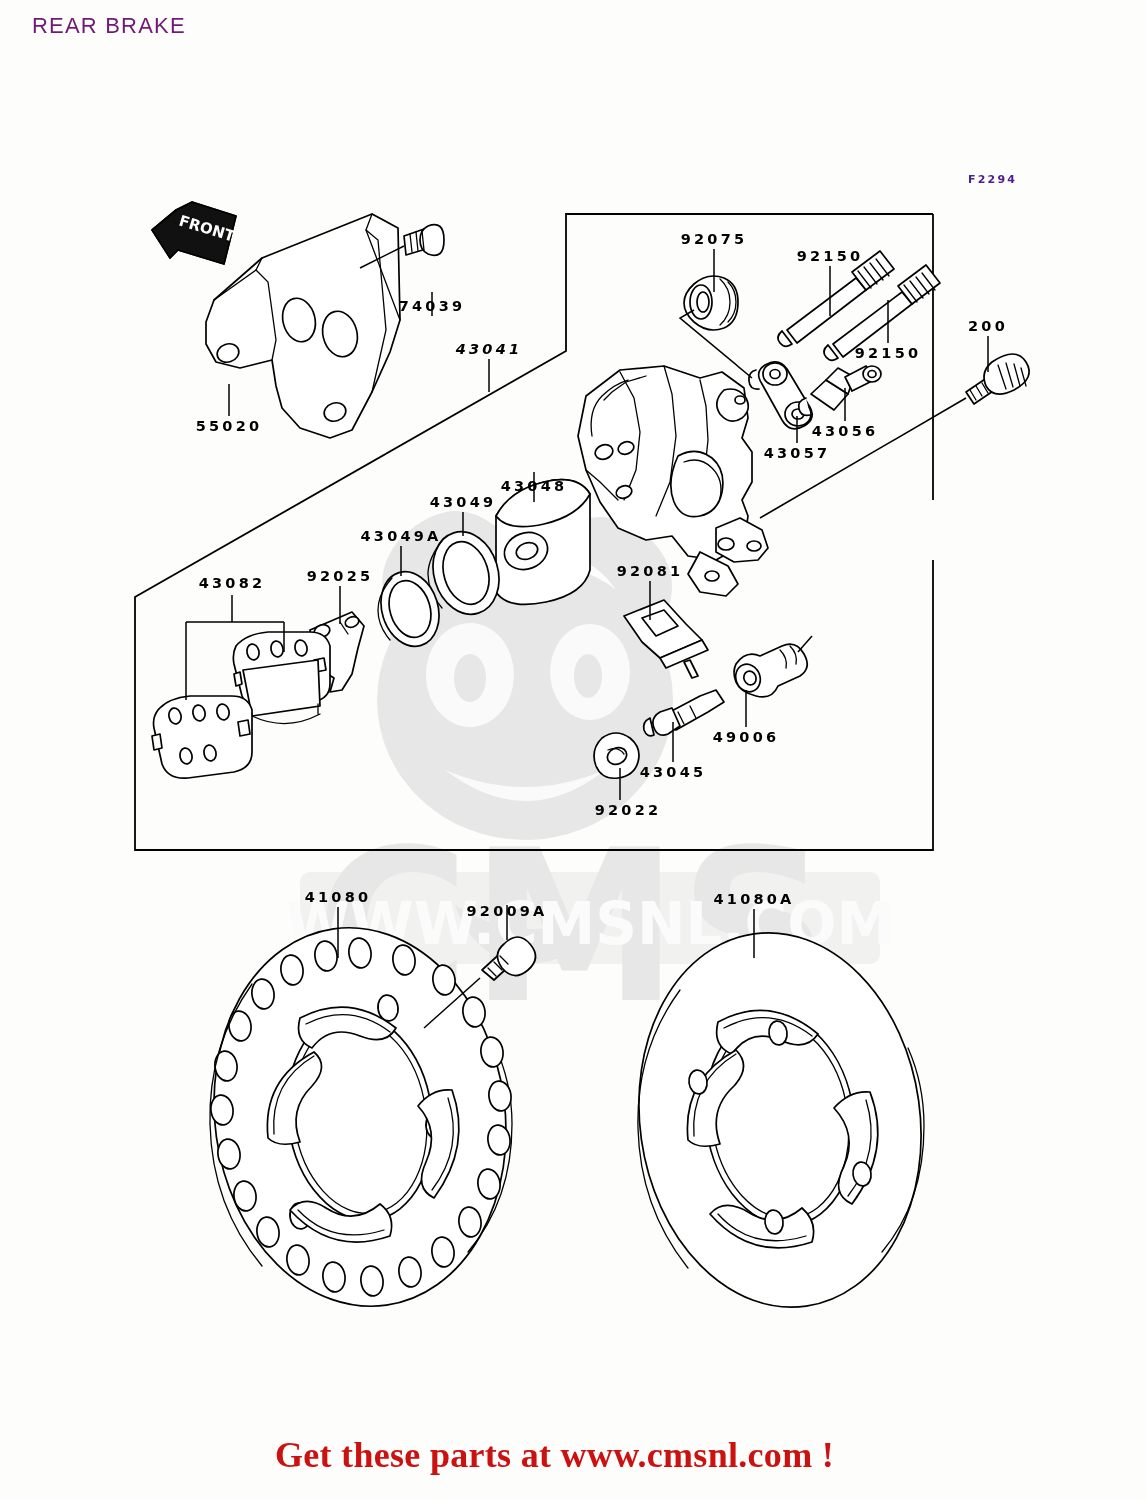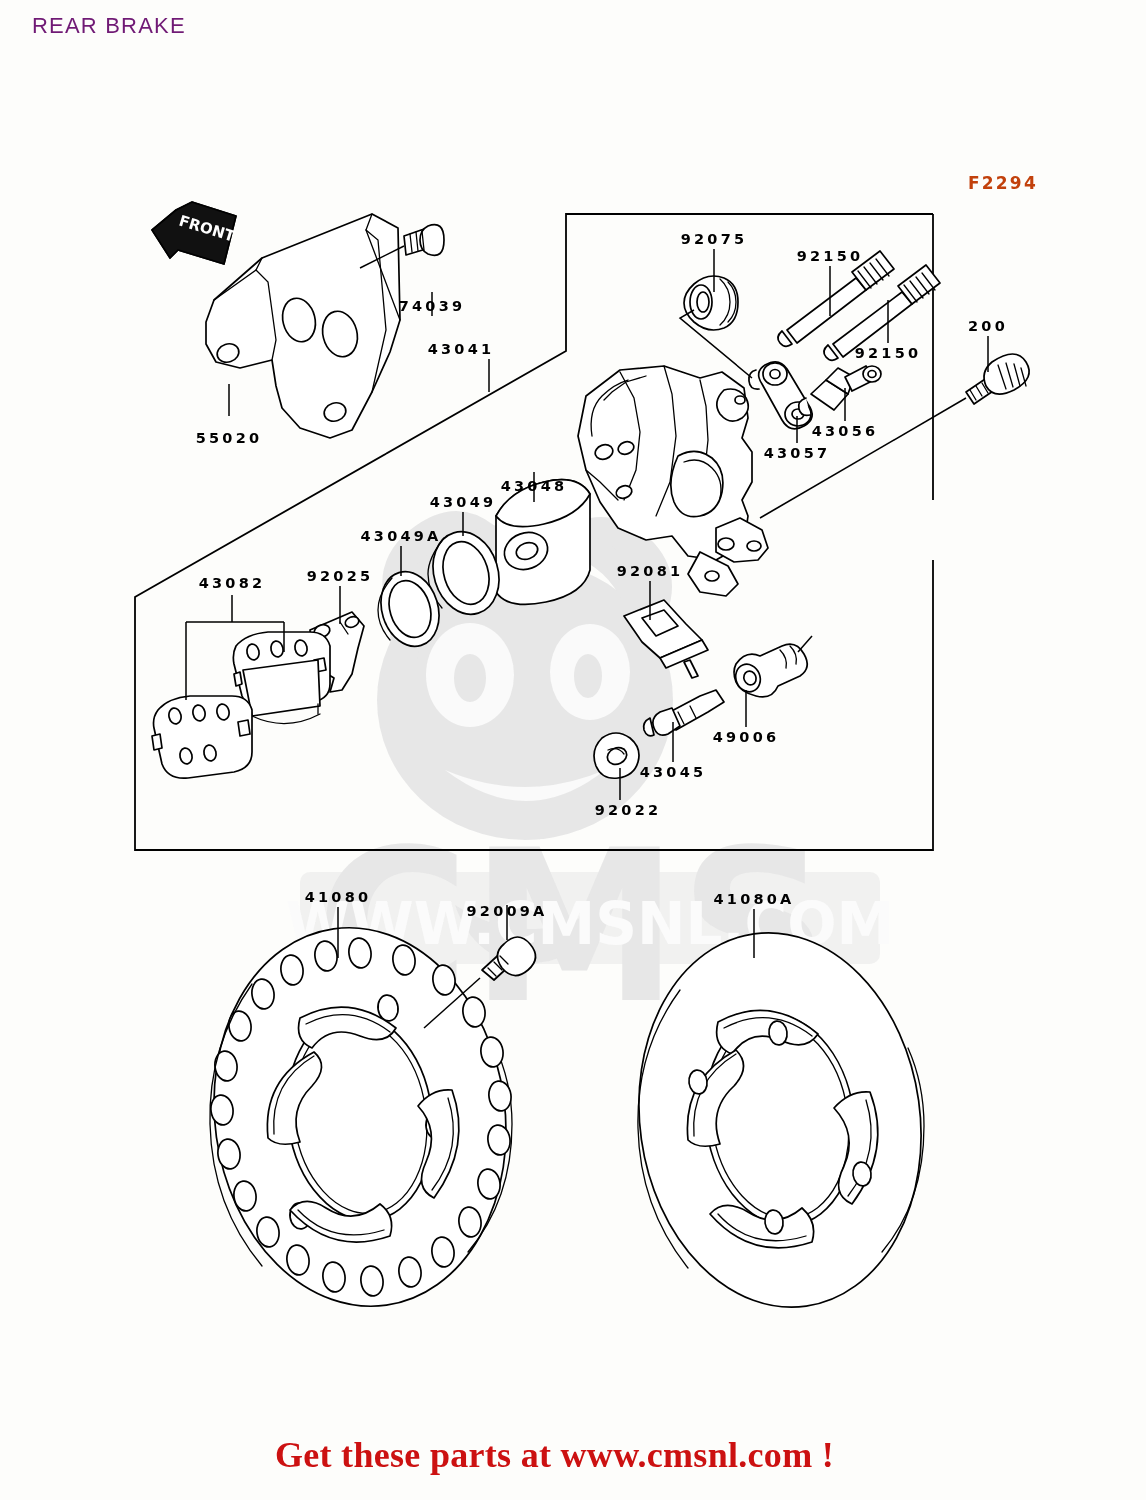--- a/index.html
+++ b/index.html
@@ -1,21 +1,21 @@
 <!DOCTYPE html>
 <html><head>
 <meta charset="utf-8">
 <title>REAR BRAKE</title>
 <style>
   html,body{margin:0;padding:0;background:#fdfdfb;}
   body{width:1146px;height:1500px;position:relative;
        font-family:"Liberation Sans",sans-serif;overflow:hidden;}
   #page-title{position:absolute;left:32px;top:13px;font-size:22px;color:#701a75;
        letter-spacing:1.2px;font-family:"Liberation Sans",sans-serif;}
-  #fig-code{position:absolute;left:968px;top:173px;font-size:17px;color:#c2410c;
+  #fig-code{position:absolute;left:968px;top:173px;font-size:11px;color:#4c1d95;
        letter-spacing:2.2px;font-weight:bold;font-family:"DejaVu Sans",sans-serif;}
   #footer-cta{position:absolute;left:0;top:1434px;width:1109px;text-align:center;
        color:#cc1111;font-size:36px;font-weight:bold;letter-spacing:.3px;
        font-family:"Liberation Serif",serif;}
   #canvas{position:absolute;left:0;top:0;width:1146px;height:1500px;}
   .lbl{position:absolute;font-size:14.5px;color:#000;font-weight:bold;
        letter-spacing:3.2px;white-space:nowrap;font-family:"DejaVu Sans",sans-serif;
        transform:translate(-50%,-50%);}
 </style>
 </head>
@@ -352,22 +352,22 @@
     <path class="lead" d="M620 800 L620 768"></path>
     <path class="lead" d="M338 907 L338 958"></path>
     <path class="lead" d="M507 905 L507 940"></path>
     <path class="lead" d="M754 909 L754 958"></path>
     <path class="lead" d="M694 310 L680 318 L752 378"></path>
   </g>
 </svg>
 
 <div id="labels-layer">
     <div class="lbl" style="left: 432px; top: 306px;">74039</div>
-    <div class="lbl" style="left: 229px; top: 426px; margin-top: 12px;">55020</div>
-    <div class="lbl" style="left: 461px; top: 349px;">43041</div>
+    <div class="lbl" style="left: 229px; top: 426px;">55020</div>
+    <div class="lbl" style="left: 489px; top: 349px; font-style: italic;">43041</div>
     <div class="lbl" style="left: 714px; top: 239px;">92075</div>
     <div class="lbl" style="left: 830px; top: 256px;">92150</div>
     <div class="lbl" style="left: 888px; top: 353px;">92150</div>
     <div class="lbl" style="left: 988px; top: 326px;">200</div>
     <div class="lbl" style="left: 797px; top: 453px;">43057</div>
     <div class="lbl" style="left: 845px; top: 431px;">43056</div>
     <div class="lbl" style="left: 534px; top: 462px; margin-top: 24px;">43048</div>
     <div class="lbl" style="left: 463px; top: 502px;">43049</div>
     <div class="lbl" style="left: 401px; top: 536px;">43049A</div>
     <div class="lbl" style="left: 650px; top: 571px;">92081</div>

